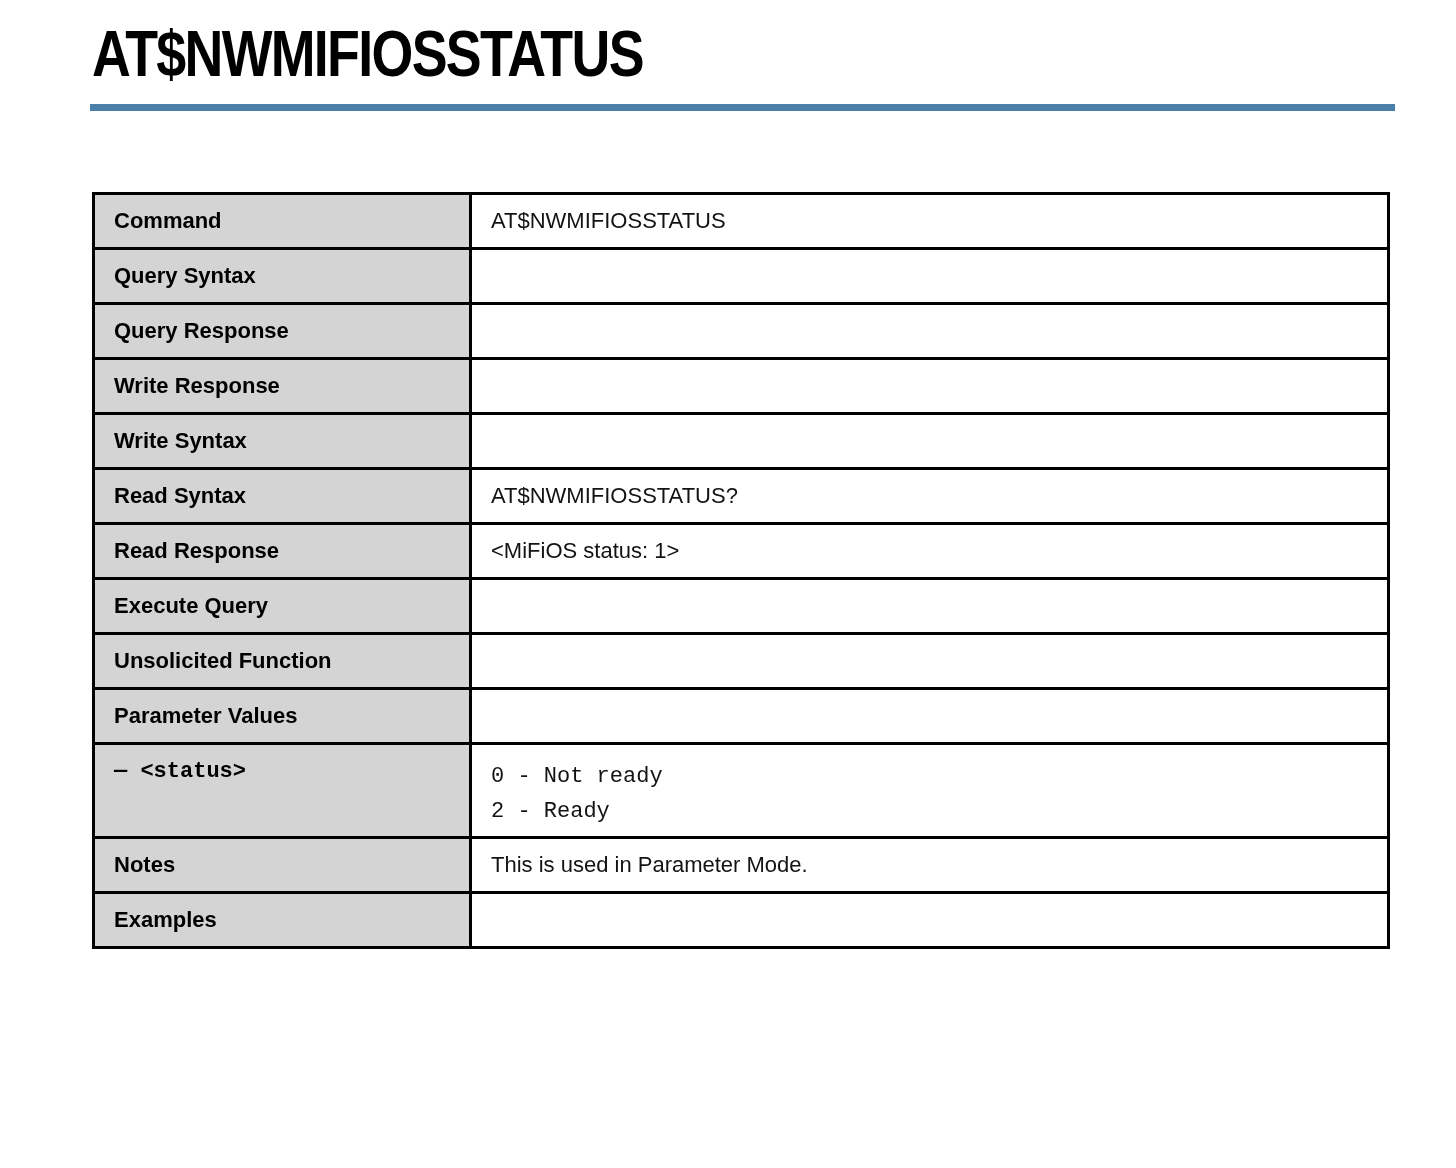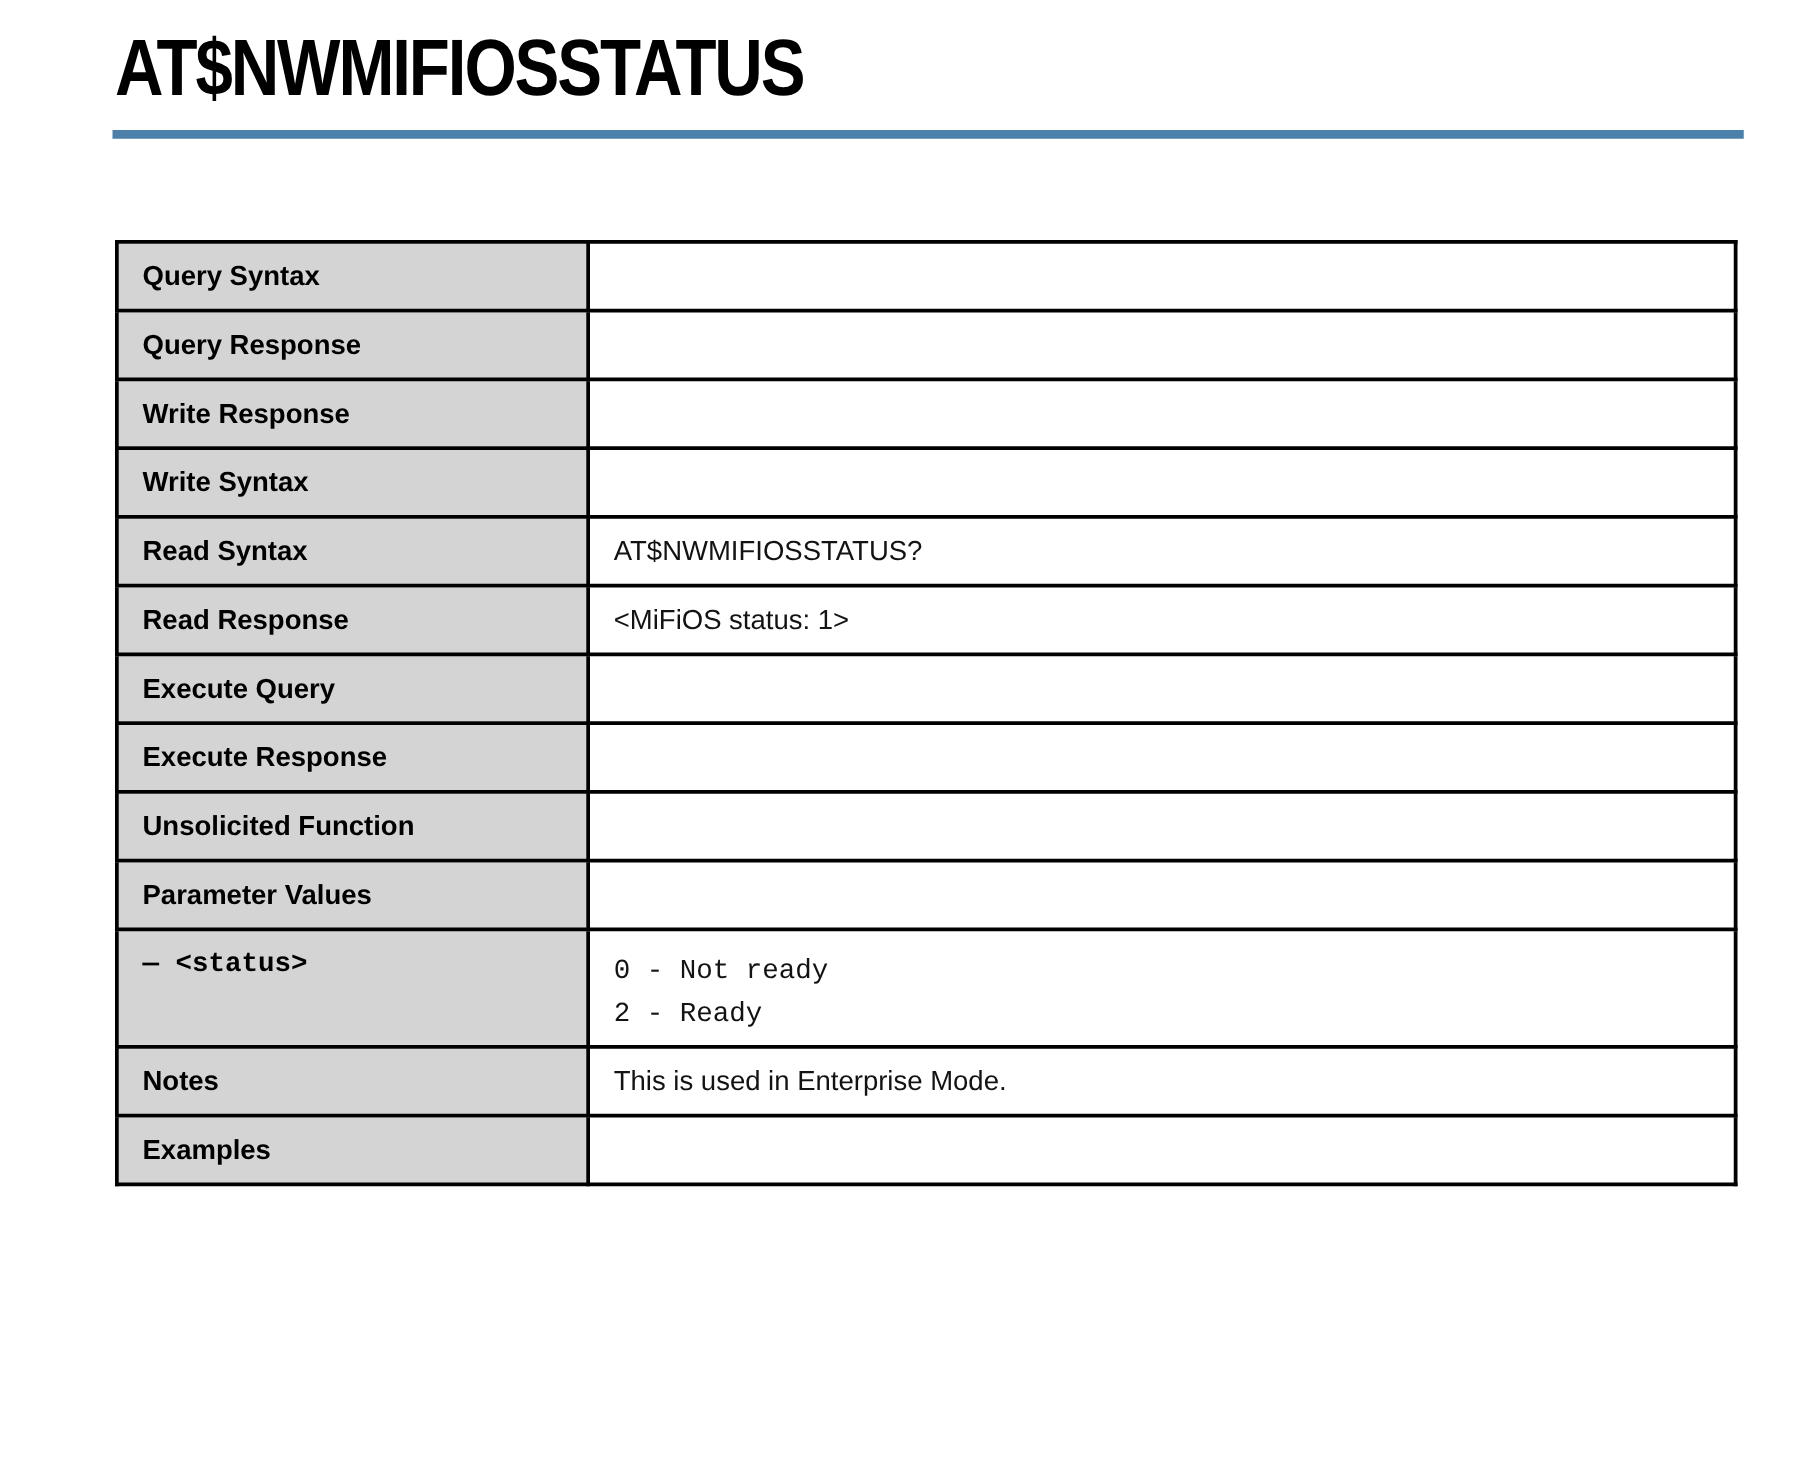--- a/index.html
+++ b/index.html
@@ -83,20 +83,24 @@
 <body>
 
 <div class="page">
   <h1 class="title">AT$NWMIFIOSSTATUS</h1>
 
   <div class="rule"></div>
 
   <table class="cmd-table">
     <tbody id="cmd-table-body">
         <tr class="row-std">
+          <td class="label-cell">Command</td>
+          <td class="value-cell">AT$NWMIFIOSSTATUS</td>
+        </tr>
+        <tr class="row-std">
           <td class="label-cell">Query Syntax</td>
           <td class="value-cell"></td>
         </tr>
         <tr class="row-std">
           <td class="label-cell">Query Response</td>
           <td class="value-cell"></td>
         </tr>
         <tr class="row-std">
           <td class="label-cell">Write Response</td>
           <td class="value-cell"></td>
@@ -111,41 +115,37 @@
         </tr>
         <tr class="row-std">
           <td class="label-cell">Read Response</td>
           <td class="value-cell">&lt;MiFiOS status: 1&gt;</td>
         </tr>
         <tr class="row-std">
           <td class="label-cell">Execute Query</td>
           <td class="value-cell"></td>
         </tr>
         <tr class="row-std">
-          <td class="label-cell">Execute Response</td>
-          <td class="value-cell"></td>
-        </tr>
-        <tr class="row-std">
           <td class="label-cell">Unsolicited Function</td>
           <td class="value-cell"></td>
         </tr>
         <tr class="row-std">
           <td class="label-cell">Parameter Values</td>
           <td class="value-cell"></td>
         </tr>
         <tr class="row-tall">
           <td class="label-cell">— &lt;status&gt;</td>
           <td class="value-cell">
             <div>0 - Not ready</div>
             <div>2 - Ready</div>
           </td>
         </tr>
         <tr class="row-std">
           <td class="label-cell">Notes</td>
-          <td class="value-cell">This is used in Enterprise Mode.</td>
+          <td class="value-cell">This is used in Parameter Mode.</td>
         </tr>
         <tr class="row-std">
           <td class="label-cell">Examples</td>
           <td class="value-cell"></td>
         </tr>
       </tbody>
   </table>
 </div>
 
 </body></html>

